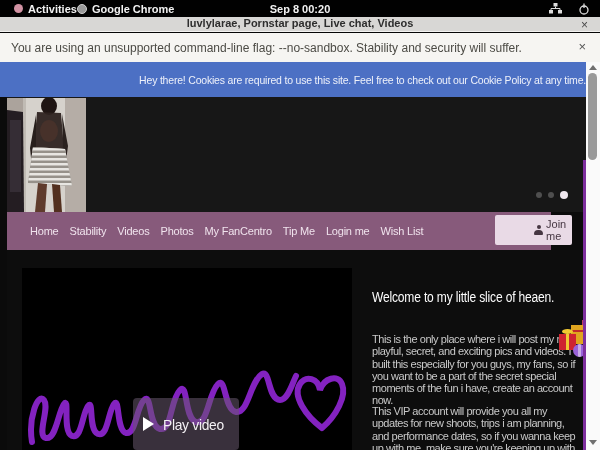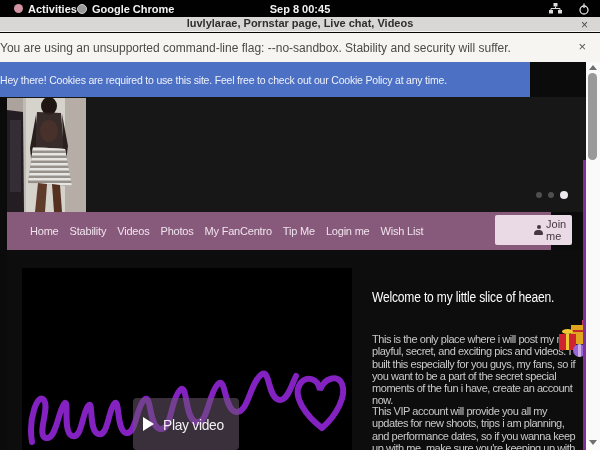--- a/index.html
+++ b/index.html
@@ -18,28 +18,28 @@
 
   
   .titlebar { position:absolute; left:0; top:17px; width:600px; height:15px; background:#d8d7d5;
               border-bottom:1px solid #f3f2f0; display:flex; align-items:flex-start; justify-content:center;
               font-size:11px; color:#2e2e2e; font-weight:bold; }
   .titlebar .close { position:absolute; right:12px; top:1px; font-size:12px; color:#4a4a4a; font-weight:normal; cursor:pointer; }
 
   
   .infobar { position:absolute; left:0; top:33px; width:600px; height:29px; background:#f6f5f2;
              display:flex; align-items:center; font-size:12px; color:#4c4b45; }
-  .infobar .msg { }
+  .infobar .msg { margin-left:11px; }
   .infobar .close { position:absolute; right:14px; top:6px; font-size:13px; color:#565656; cursor:pointer; }
 
   
   .page-bg { position:absolute; left:0; top:62px; width:586px; height:388px; background:#0b0b0b; }
 
-  .cookiebar { position:absolute; left:0; top:62px; width:530px; height:35px; background:#4c70c4;
-               display:flex; align-items:center; justify-content:space-between; gap:12px; }
+  .cookiebar { position:absolute; left:0; top:62px; width:586px; height:35px; background:#4c70c4;
+               display:flex; align-items:center; justify-content:flex-end; gap:12px; }
   .cookiebar .txt { color:#eef1fa; font-size:10.5px; letter-spacing:-0.2px; }
   .cookiebar .btn { background:#6b7aab; color:#ffffff; font-size:10px; font-weight:bold;
                     padding:5px 9px; border-radius:3px; border:none; letter-spacing:-0.2px; cursor:pointer; }
 
   
   .hero { position:absolute; left:7px; top:97px; width:579px; height:115px; background:#171717; }
   .hero-photo { position:absolute; left:7px; top:98px; width:79px; height:114px; overflow:hidden; }
   .dots { position:absolute; left:536px; top:191px; display:flex; align-items:center; gap:6px; }
   .dots .d { width:6px; height:6px; border-radius:50%; background:#4f4f4f; cursor:pointer; }
   .dots .d.active { width:8px; height:8px; background:#efe7ee; }
@@ -103,21 +103,21 @@
 
 <div class="topbar">
   <div class="activities">
     <span class="dot-pink"></span>
     <span>Activities</span>
   </div>
   <div class="appmenu">
     <span class="chrome-ico"></span>
     <span>Google Chrome</span>
   </div>
-  <div class="clock">Sep 8  00:45</div>
+  <div class="clock">Sep 8  00:20</div>
   <div class="sysicons">
     <svg width="13" height="11" viewBox="0 0 13 11">
       <rect x="4.5" y="0" width="4" height="3.5" fill="#dcdcdc"></rect>
       <path d="M6.5,3.5 V5.5 M2,7 V5.5 H11 V7" stroke="#dcdcdc" stroke-width="1" fill="none"></path>
       <rect x="0" y="7" width="4" height="3.5" fill="#dcdcdc"></rect>
       <rect x="9" y="7" width="4" height="3.5" fill="#dcdcdc"></rect>
     </svg>
     <svg width="12" height="12" viewBox="0 0 12 12">
       <circle cx="6" cy="7" r="4" stroke="#dcdcdc" stroke-width="1.3" fill="none"></circle>
       <line x1="6" y1="0.5" x2="6" y2="5" stroke="#dcdcdc" stroke-width="1.3"></line>

